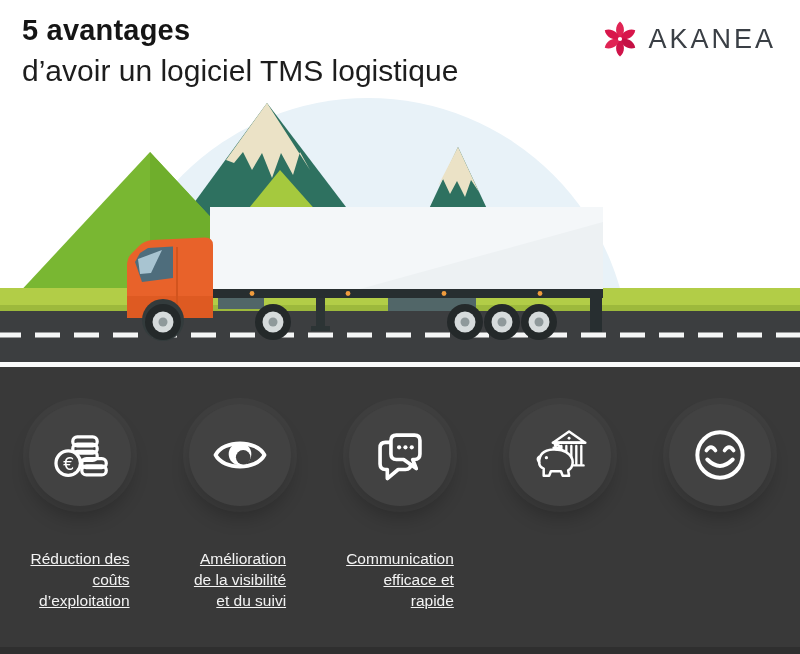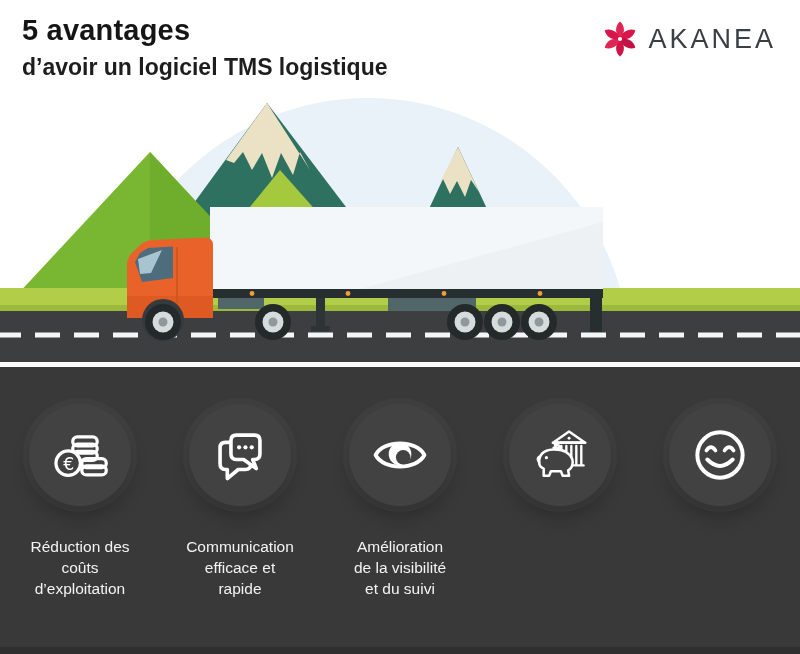--- a/index.html
+++ b/index.html
@@ -7,21 +7,21 @@
     position:relative;width:800px;height:654px;overflow:hidden;
     background:#7dd3fc;font-family:"Liberation Sans",sans-serif;
   }
   
   .header-title{
     position:absolute;left:22px;top:14px;z-index:5;
     font-size:29px;font-weight:800;color:#151515;letter-spacing:.2px;
   }
   .header-subtitle{
     position:absolute;left:22px;top:54px;z-index:5;
-    font-size:23px;font-weight:700;color:#1d1d1d;
+    font-size:30px;font-weight:400;color:#1d1d1d;
   }
   .brand{
     position:absolute;right:24px;top:20px;z-index:5;
     display:flex;align-items:center;gap:9px;
   }
   .brand-text{
     font-size:27px;color:#3a3f45;letter-spacing:3px;font-weight:400;
   }
   
   .illustration{position:absolute;left:0;top:0;width:800px;height:362px;}
@@ -32,22 +32,22 @@
     box-shadow:inset 0 -7px 0 rgba(0,0,0,.16);
   }
   .benefits{display:flex;padding-top:37px;}
   .benefit{width:160px;display:flex;flex-direction:column;align-items:center;}
   .benefit-circle{
     width:102px;height:102px;border-radius:50%;background:#424242;
     display:flex;align-items:center;justify-content:center;
     box-shadow:0 0 0 6px rgba(255,255,255,.03), 0 12px 18px rgba(0,0,0,.22);
   }
   .benefit-label{
-    margin-top:30px;font-size:15.5px;line-height:21px;color:#f3f3f3;
-    text-align:center;white-space:pre-line;
+    margin-top:42px;font-size:15.5px;line-height:21px;color:#f3f3f3;
+    text-align:right;white-space:pre-line;text-decoration:underline;
   }
   .icon-svg{stroke:#ffffff;fill:none;stroke-linecap:round;stroke-linejoin:round;}
 </style>
 </head>
 <body>
 
 <div class="stage">
 
   <div class="header-title">5 avantages</div>
   <div class="header-subtitle">d’avoir un logiciel TMS logistique</div>
@@ -157,44 +157,44 @@
             <text x="19.5" y="48" font-size="19" fill="#ffffff" stroke="none" text-anchor="middle" font-family="DejaVu Sans, sans-serif">€</text>
           </svg>
         </div>
         <div class="benefit-label">Réduction des
 coûts
 d’exploitation</div>
       </div>
 
       <div class="benefit">
         <div class="benefit-circle">
+          <svg class="icon-svg" width="58" height="58" viewBox="0 0 64 64" stroke-width="4.2">
+            <path d="M5,32 C14,15 50,15 59,32 C50,49 14,49 5,32 Z"></path>
+            <circle cx="32" cy="31" r="12.5" fill="#ffffff" stroke="none"></circle>
+            <circle cx="35.5" cy="34.5" r="8" fill="#424242" stroke="none"></circle>
+          </svg>
+        </div>
+        <div class="benefit-label">Amélioration
+de la visibilité
+et du suivi</div>
+      </div>
+
+      <div class="benefit">
+        <div class="benefit-circle">
           <svg class="icon-svg" width="58" height="58" viewBox="0 0 64 64" stroke-width="4">
             <path d="M38,18 H16 Q10,18 10,24 V42 Q10,48 16,48 H18 V58 L30,48 H38 Q44,48 44,42 V24 Q44,18 38,18 Z"></path>
             <path d="M28,10 H48 Q54,10 54,16 V31 Q54,37 48,37 H46 L50,47 L36,37 H28 Q22,37 22,31 V16 Q22,10 28,10 Z" fill="#424242"></path>
             <circle cx="31" cy="23.5" r="2.3" fill="#ffffff" stroke="none"></circle>
             <circle cx="38" cy="23.5" r="2.3" fill="#ffffff" stroke="none"></circle>
             <circle cx="45" cy="23.5" r="2.3" fill="#ffffff" stroke="none"></circle>
           </svg>
         </div>
         <div class="benefit-label">Communication
 efficace et
 rapide</div>
-      </div>
-
-      <div class="benefit">
-        <div class="benefit-circle">
-          <svg class="icon-svg" width="58" height="58" viewBox="0 0 64 64" stroke-width="4.2">
-            <path d="M5,32 C14,15 50,15 59,32 C50,49 14,49 5,32 Z"></path>
-            <circle cx="32" cy="31" r="12.5" fill="#ffffff" stroke="none"></circle>
-            <circle cx="35.5" cy="34.5" r="8" fill="#424242" stroke="none"></circle>
-          </svg>
-        </div>
-        <div class="benefit-label">Amélioration
-de la visibilité
-et du suivi</div>
       </div>
 
       <div class="benefit">
         <div class="benefit-circle">
           <svg class="icon-svg" width="58" height="58" viewBox="0 0 64 64" stroke-width="2.6">
             <polygon points="25,18 42,6 59,18"></polygon>
             <line x1="24" y1="18.5" x2="60" y2="18.5"></line>
             <circle cx="42" cy="13.5" r="1.6" fill="#ffffff" stroke="none"></circle>
             <line x1="28" y1="22" x2="28" y2="42"></line>
             <line x1="33.5" y1="22" x2="33.5" y2="42"></line>

